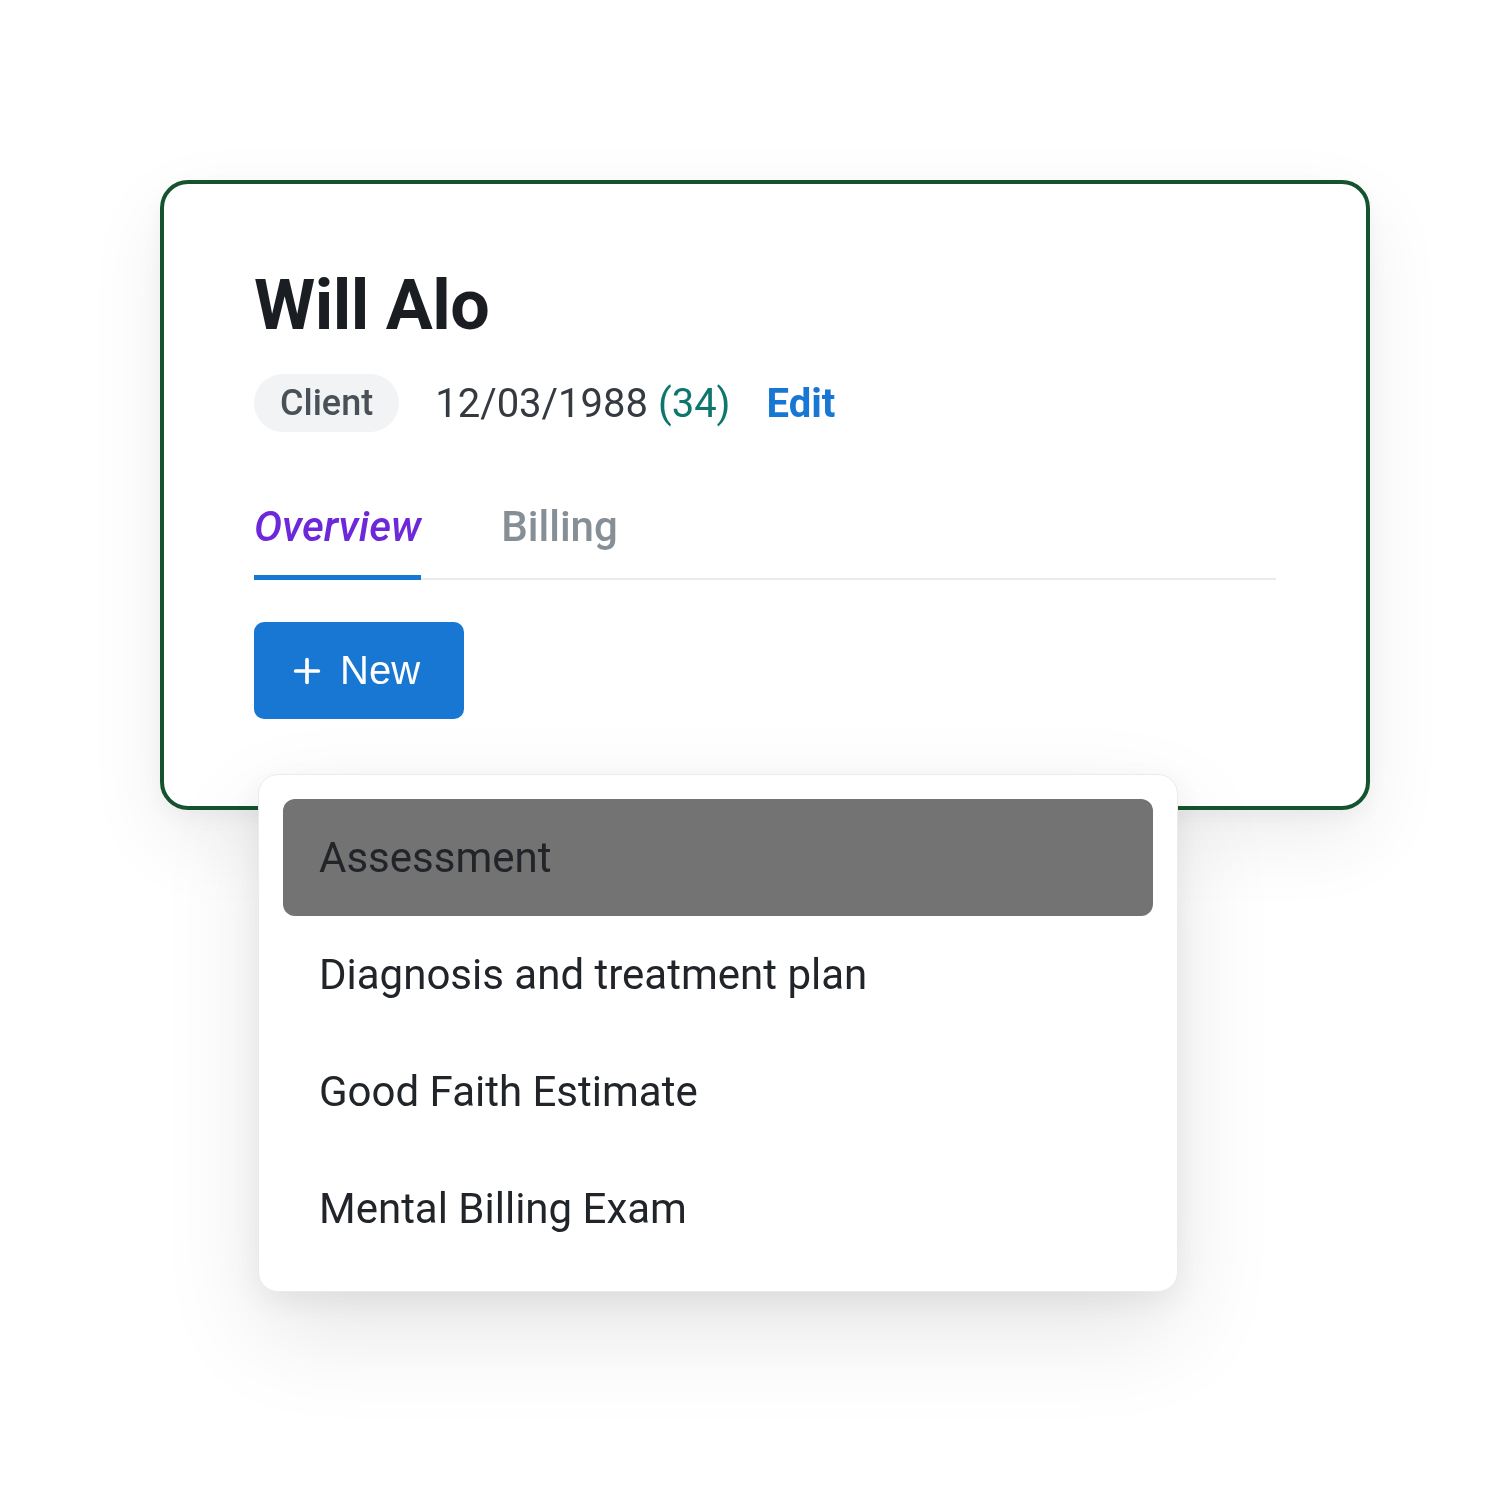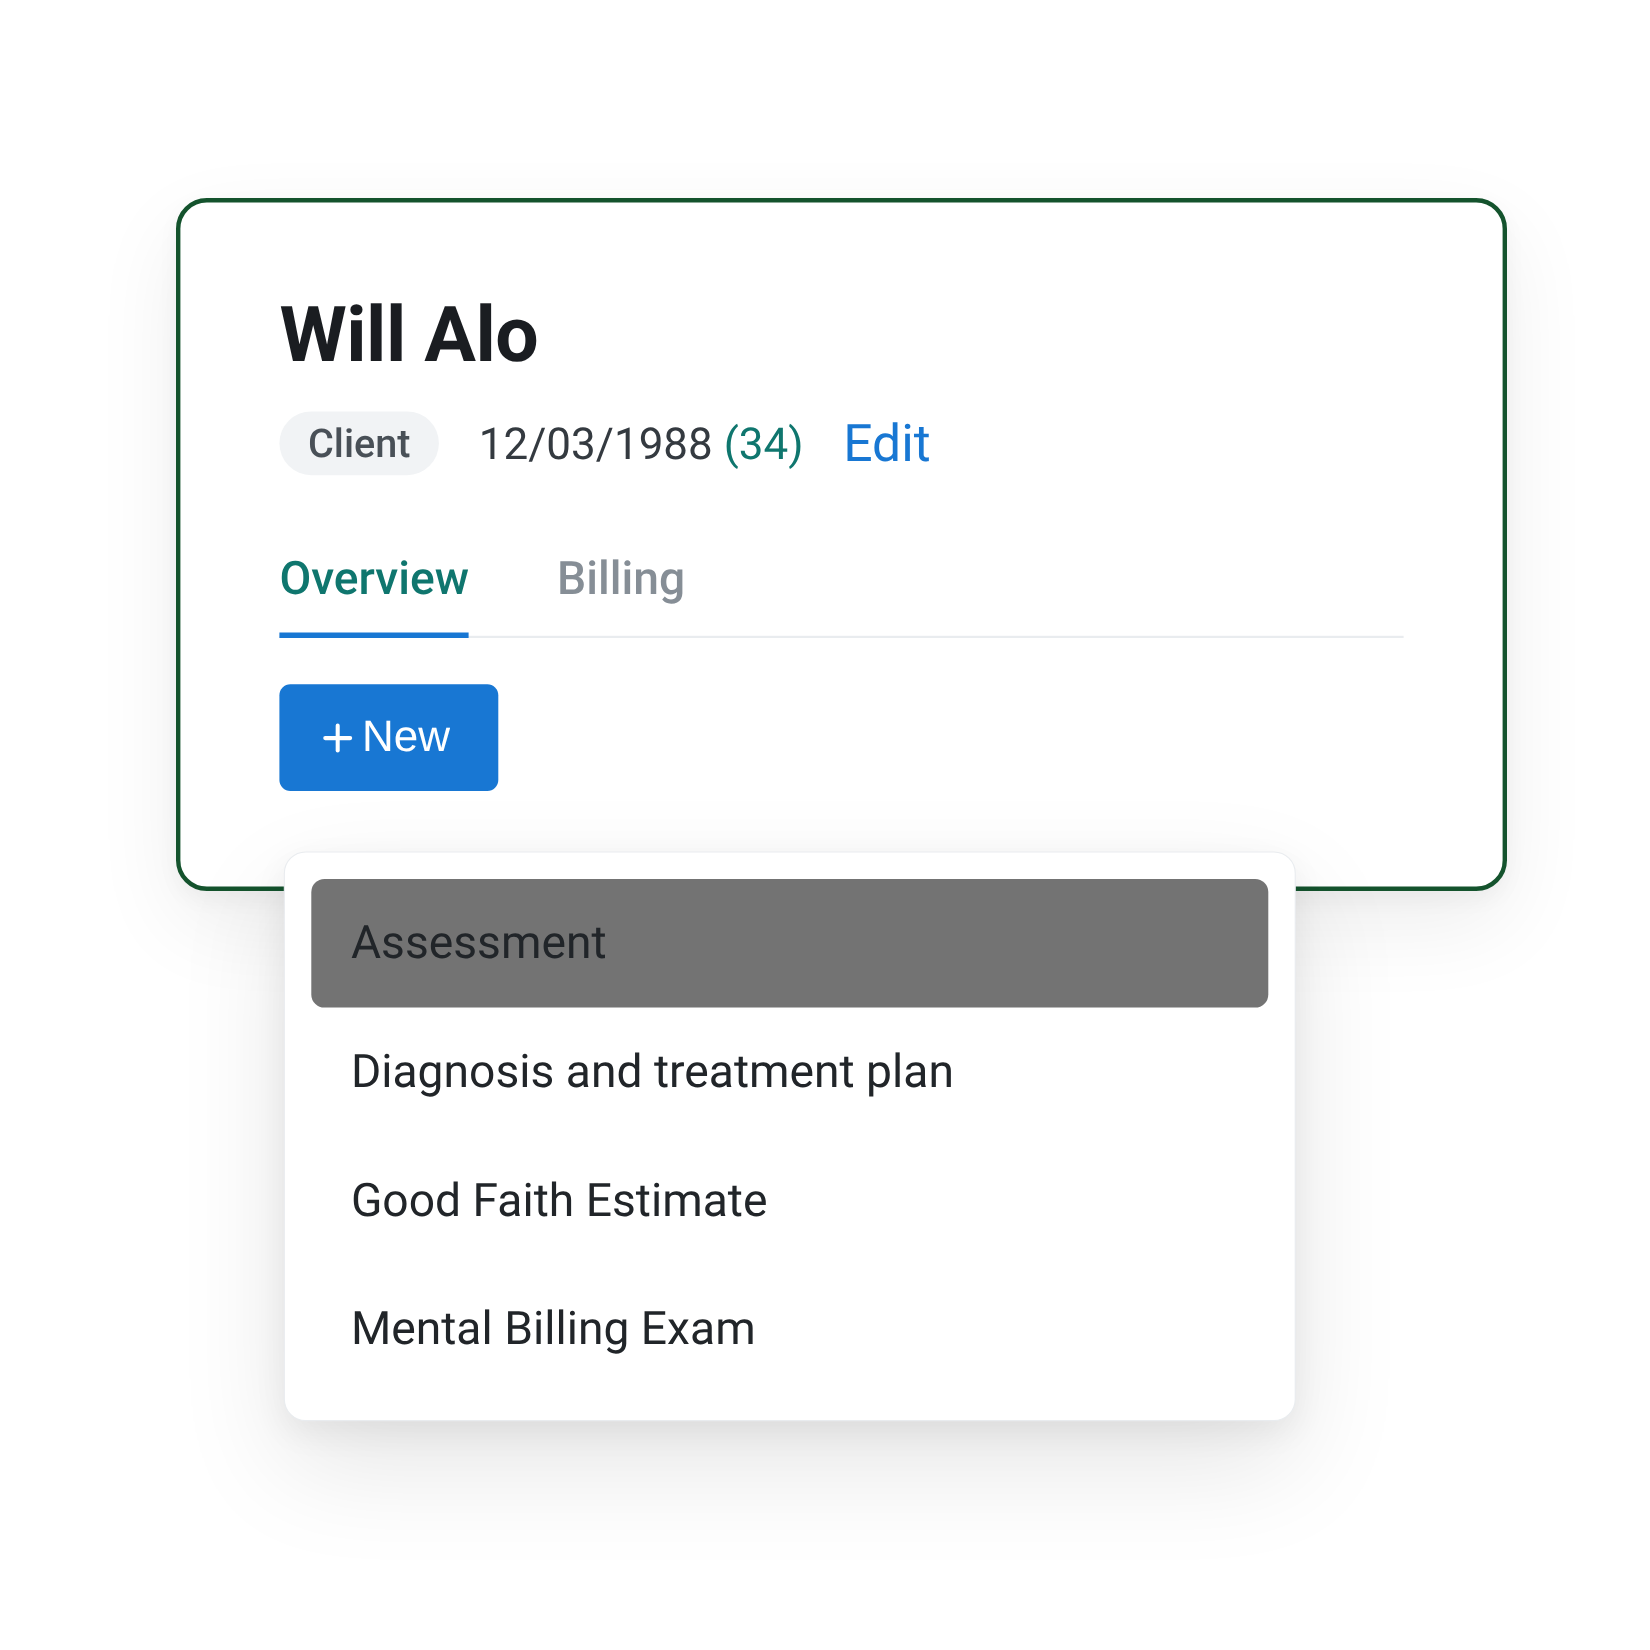--- a/index.html
+++ b/index.html
@@ -49,47 +49,48 @@
   }
   .dob {
     color: #343a40;
     font-size: 40px;
   }
   .age {
     color: #0f766e;
   }
   .edit-link {
     color: #1877d3;
-    font-size: 47px;
-    font-weight: 400;
+    font-size: 40px;
+    font-weight: 700;
     cursor: pointer;
   }
   .tabs {
     display: flex;
     gap: 80px;
     margin-top: 70px;
     border-bottom: 2px solid #e9ecef;
   }
   .tab {
     font-size: 42px;
     font-weight: 500;
     padding-bottom: 24px;
     cursor: pointer;
     color: #868e96;
     border-bottom: 5px solid transparent;
     margin-bottom: -2px;
   }
   .tab.active {
-    color: #0f766e;
+    color: #6d28d9;
     border-bottom-color: #1877d3;
+    font-style: italic;
   }
   .new-btn {
     display: inline-flex;
     align-items: center;
-    gap: 5px;
+    gap: 16px;
     margin-top: 42px;
     background: #1877d3;
     color: #fff;
     border: none;
     border-radius: 10px;
     padding: 26px 44px 26px 36px;
     font-size: 40px;
     font-weight: 500;
     cursor: pointer;
   }

